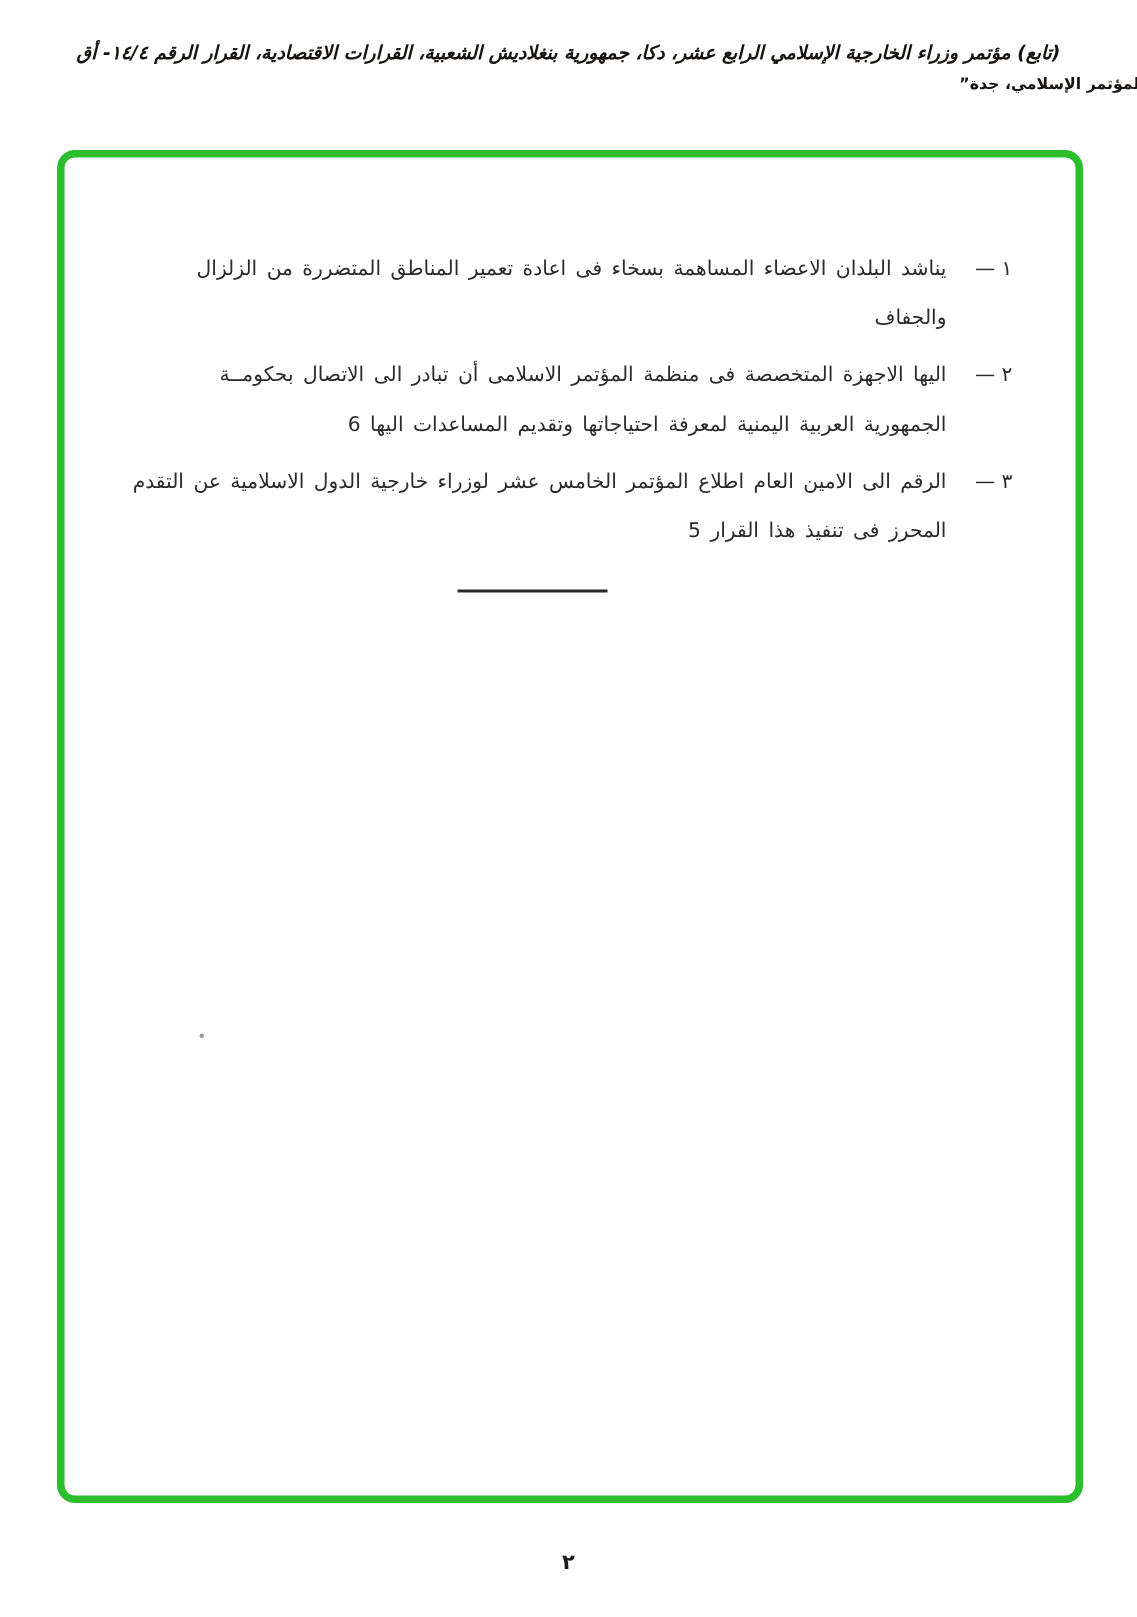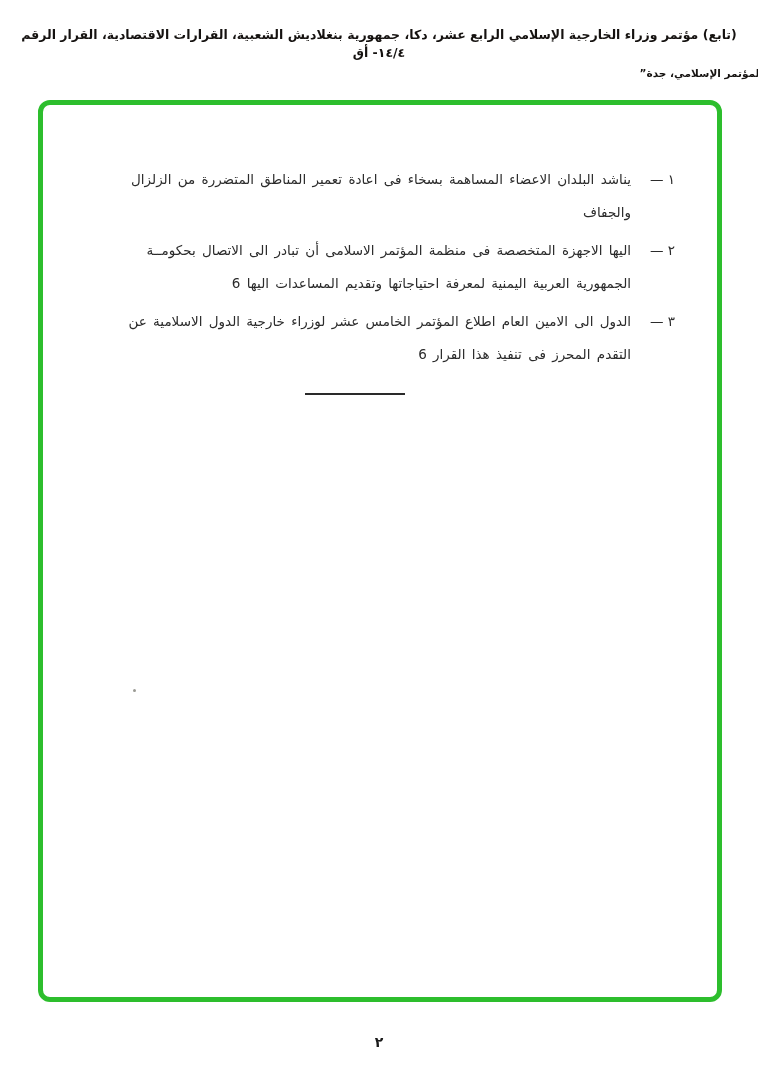--- a/index.html
+++ b/index.html
@@ -20,20 +20,21 @@
     direction: rtl;
     padding-top: 26px;
     color: #151210;
   }
   .header-line1 {
     text-align: center;
     font-size: 12.5px;
     font-weight: bold;
     padding: 0 14px;
     line-height: 1.4;
+    font-style: italic;
   }
   .header-line2 {
     direction: rtl;
     width: fit-content;
     margin: 6px 0 0 0;
     padding-left: 0;
     position: relative;
     left: 95px;
     font-size: 10.5px;
     font-weight: bold;
@@ -127,22 +128,22 @@
         <span class="item-number">٢ —</span>
         <span class="item-text">
           <span class="keyword">اليها</span>
           <span>الاجهزة المتخصصة فى منظمة المؤتمر الاسلامى أن تبادر الى الاتصال بحكومــة الجمهورية العربية اليمنية لمعرفة احتياجاتها وتقديم المساعدات اليها 6</span>
         </span>
       </div>
 
       <div class="item">
         <span class="item-number">٣ —</span>
         <span class="item-text">
-          <span class="keyword">الدول</span>
-          <span>الى الامين العام اطلاع المؤتمر الخامس عشر لوزراء خارجية الدول الاسلامية عن التقدم المحرز فى تنفيذ هذا القرار 6</span>
+          <span class="keyword">الرقم</span>
+          <span>الى الامين العام اطلاع المؤتمر الخامس عشر لوزراء خارجية الدول الاسلامية عن التقدم المحرز فى تنفيذ هذا القرار 5</span>
         </span>
       </div>
 
       <hr class="divider">
 
     </div>
 
     <div class="speck"></div>
   </div>
 

